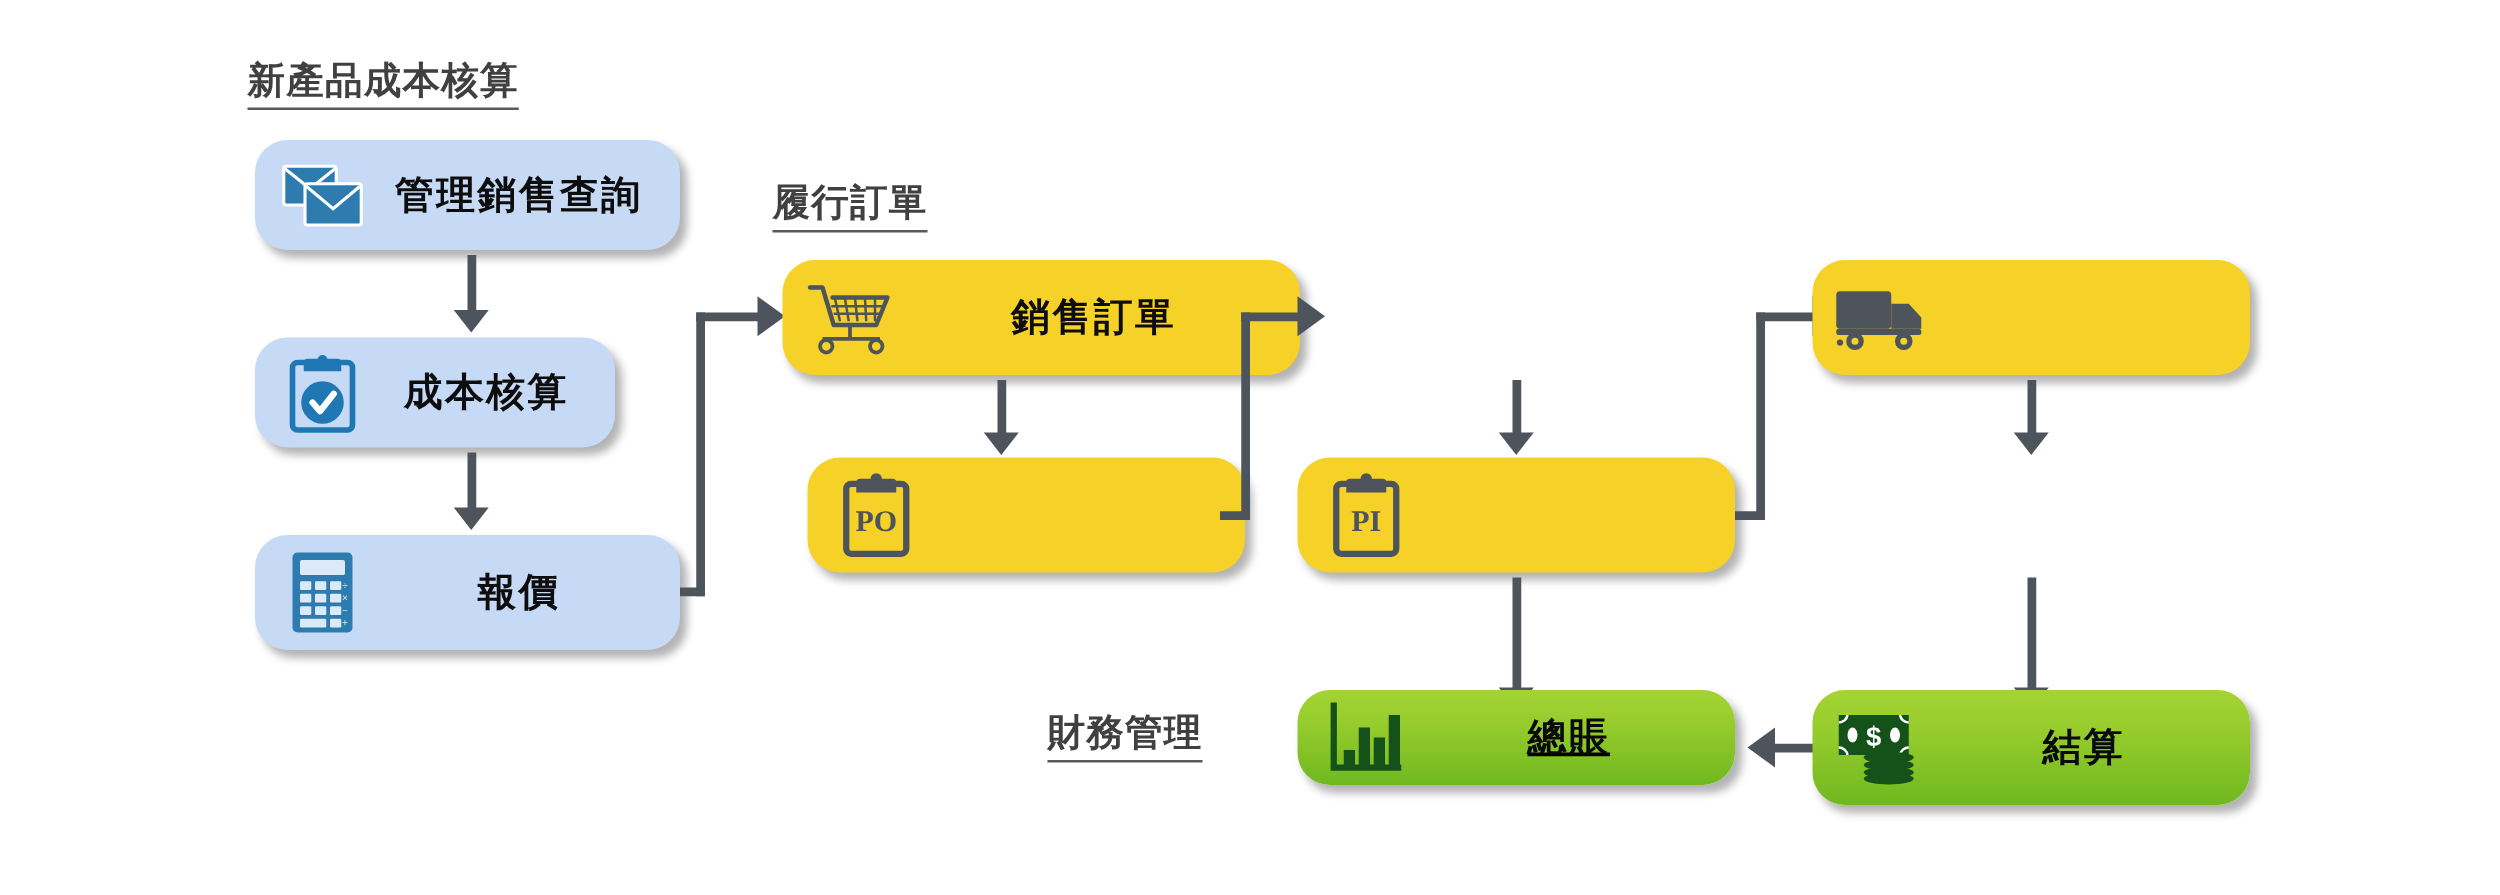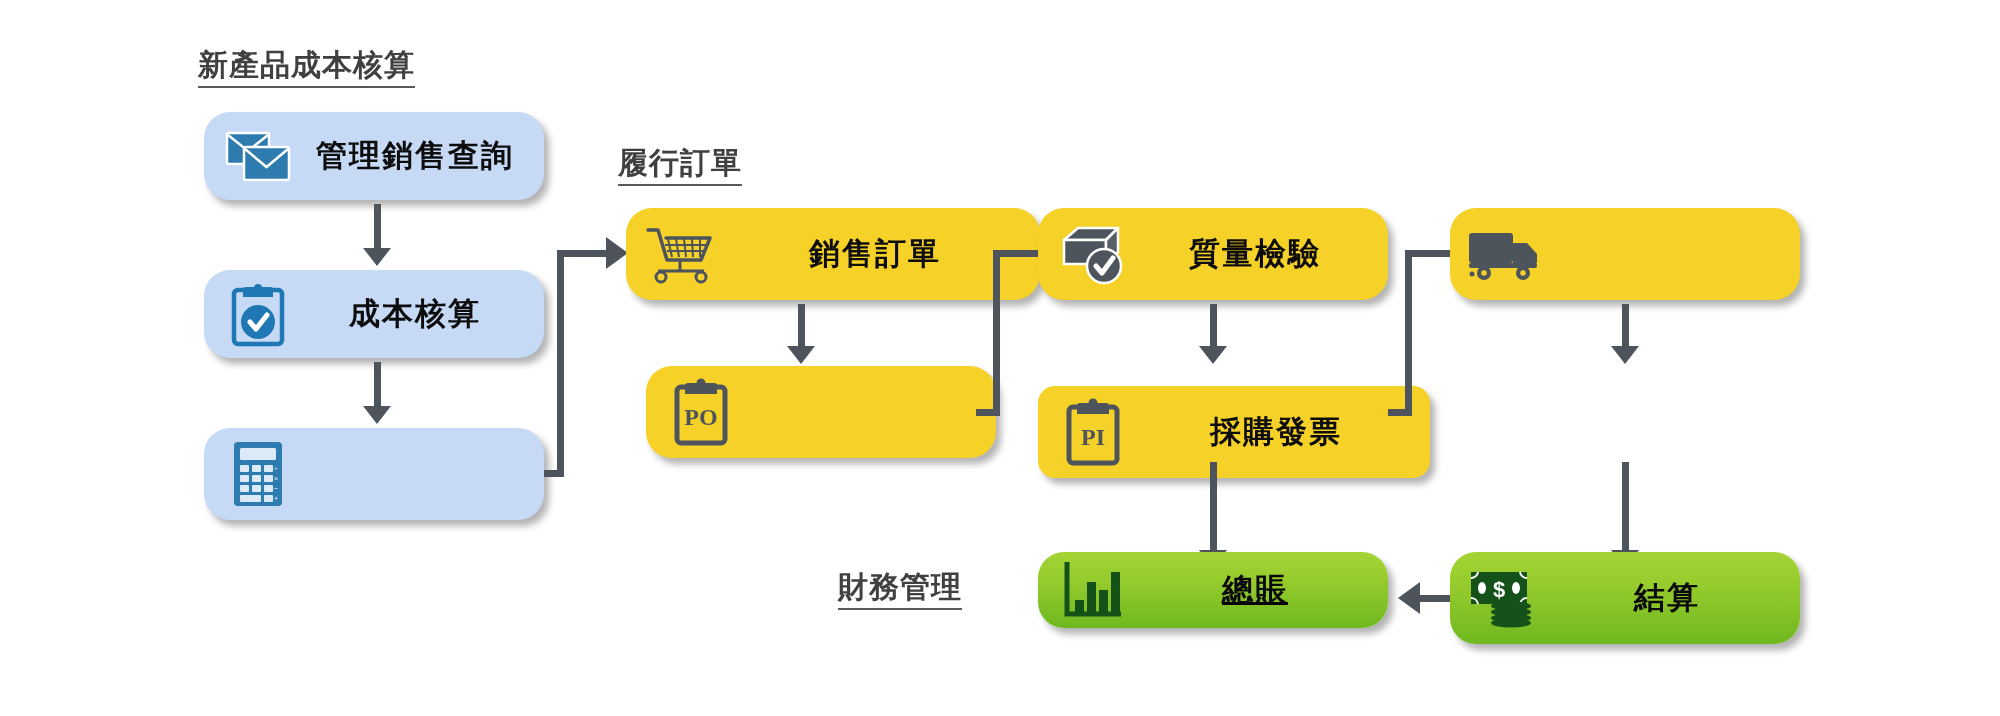--- a/index.html
+++ b/index.html
@@ -87,21 +87,21 @@
         <rect x="19" y="17" width="45" height="33" rx="2" fill="#2e7caf" stroke="#ffffff" stroke-width="2.5"></rect>
         <path d="M20 19 L41.5 37 L63 19" fill="none" stroke="#ffffff" stroke-width="2.5"></path>
       </svg>
     </div>
     <div class="node-label">管理銷售查詢</div>
   </div>
 
   <div class="line-v" style="left:374px; top:204px; width:7px; height:48px;"></div>
   <div class="arrow-down" style="left:363px; top:248px;"></div>
 
-  <div class="node blue" style="left:204px; top:270px; width:340px; height:88px;">
+  <div class="node blue" style="left:204px; top:270px; width:288px; height:88px;">
     <div class="icon-wrap" style="width:108px;">
       <svg width="56" height="64" viewBox="0 0 56 64">
         <rect x="4" y="8" width="48" height="54" rx="4" fill="none" stroke="#1f78b4" stroke-width="4.5"></rect>
         <path d="M16 5 h24 a3 3 0 0 1 3 3 v7 h-30 v-7 a3 3 0 0 1 3 -3 z" fill="#1f78b4"></path>
         <circle cx="28" cy="6" r="4" fill="#1f78b4"></circle>
         <circle cx="28" cy="40" r="17" fill="#1f78b4"></circle>
         <path d="M20 40 L26 47 L37 33" fill="none" stroke="#ffffff" stroke-width="5" stroke-linecap="round" stroke-linejoin="round"></path>
       </svg>
     </div>
     <div class="node-label">成本核算</div>
@@ -129,20 +129,21 @@
           <rect x="32" y="55" width="9" height="7" rx="1"></rect>
         </g>
         <g fill="#dce9f7" font-family="'Liberation Sans',sans-serif" font-size="8">
           <text x="44" y="31" text-anchor="middle">÷</text>
           <text x="44" y="41" text-anchor="middle">×</text>
           <text x="44" y="51" text-anchor="middle">−</text>
           <text x="44" y="61" text-anchor="middle">+</text>
         </g>
       </svg>
     </div>
+    <div class="node-label">報價</div>
   </div>
 
   <div class="line-h" style="left:544px; top:470px; width:20px; height:7px;"></div>
   <div class="line-v" style="left:557px; top:250px; width:7px; height:227px;"></div>
   <div class="line-h" style="left:557px; top:250px; width:52px; height:7px;"></div>
   <div class="arrow-right" style="left:606px; top:237px;"></div>
 
   <div class="node yellow" style="left:626px; top:208px; width:414px; height:92px;">
     <div class="icon-wrap" style="width:110px;">
       <svg width="70" height="58" viewBox="0 0 70 58">
@@ -177,46 +178,33 @@
         <text x="28" y="47" text-anchor="middle" fill="#4d545c" font-family="'Liberation Serif',serif" font-size="24" font-weight="700">PO</text>
       </svg>
     </div>
   </div>
 
   <div class="line-h" style="left:976px; top:409px; width:24px; height:7px;"></div>
   <div class="line-v" style="left:993px; top:250px; width:7px; height:166px;"></div>
   <div class="line-h" style="left:993px; top:250px; width:48px; height:7px;"></div>
   <div class="arrow-right" style="left:1038px; top:237px;"></div>
 
-  <div class="node yellow" style="left:1038px; top:208px; width:350px; height:92px;">
-    <div class="icon-wrap" style="width:110px;">
-      <svg width="74" height="64" viewBox="0 0 74 64">
-        <path d="M8 18 L22 6 L62 6 L50 18 Z" fill="#4d545c" stroke="#ffffff" stroke-width="2.5" stroke-linejoin="round"></path>
-        <rect x="8" y="18" width="42" height="24" fill="#4d545c" stroke="#ffffff" stroke-width="2.5"></rect>
-        <path d="M50 18 L62 6 L62 30 L50 42 Z" fill="#595f66" stroke="#ffffff" stroke-width="2.5" stroke-linejoin="round"></path>
-        <circle cx="48" cy="44" r="17" fill="#4d545c" stroke="#ffffff" stroke-width="2.5"></circle>
-        <path d="M40 44 L46 51 L57 36" fill="none" stroke="#ffffff" stroke-width="5" stroke-linecap="round" stroke-linejoin="round"></path>
-      </svg>
-    </div>
-    <div class="node-label">質量檢驗</div>
-  </div>
 
   <div class="line-v" style="left:1210px; top:304px; width:7px; height:46px;"></div>
   <div class="arrow-down" style="left:1199px; top:346px;"></div>
 
-  <div class="node yellow" style="left:1038px; top:386px; width:392px; height:92px;border-radius:17px;">
+  <div class="node yellow" style="left:1038px; top:366px; width:350px; height:92px;">
     <div class="icon-wrap" style="width:110px;">
       <svg width="56" height="68" viewBox="0 0 56 68">
         <rect x="4" y="9" width="48" height="56" rx="4" fill="none" stroke="#4d545c" stroke-width="5"></rect>
         <path d="M15 5 h26 a3 3 0 0 1 3 3 v8 h-32 v-8 a3 3 0 0 1 3 -3 z" fill="#4d545c"></path>
         <circle cx="28" cy="5" r="4.5" fill="#4d545c"></circle>
         <text x="28" y="47" text-anchor="middle" fill="#4d545c" font-family="'Liberation Serif',serif" font-size="24" font-weight="700">PI</text>
       </svg>
     </div>
-    <div class="node-label">採購發票</div>
   </div>
 
   <div class="line-h" style="left:1388px; top:409px; width:24px; height:7px;"></div>
   <div class="line-v" style="left:1405px; top:250px; width:7px; height:166px;"></div>
   <div class="line-h" style="left:1405px; top:250px; width:48px; height:7px;"></div>
   <div class="arrow-right" style="left:1450px; top:237px;"></div>
 
   <div class="line-v" style="left:1210px; top:462px; width:7px; height:92px;"></div>
   <div class="arrow-down" style="left:1199px; top:550px;"></div>
 

